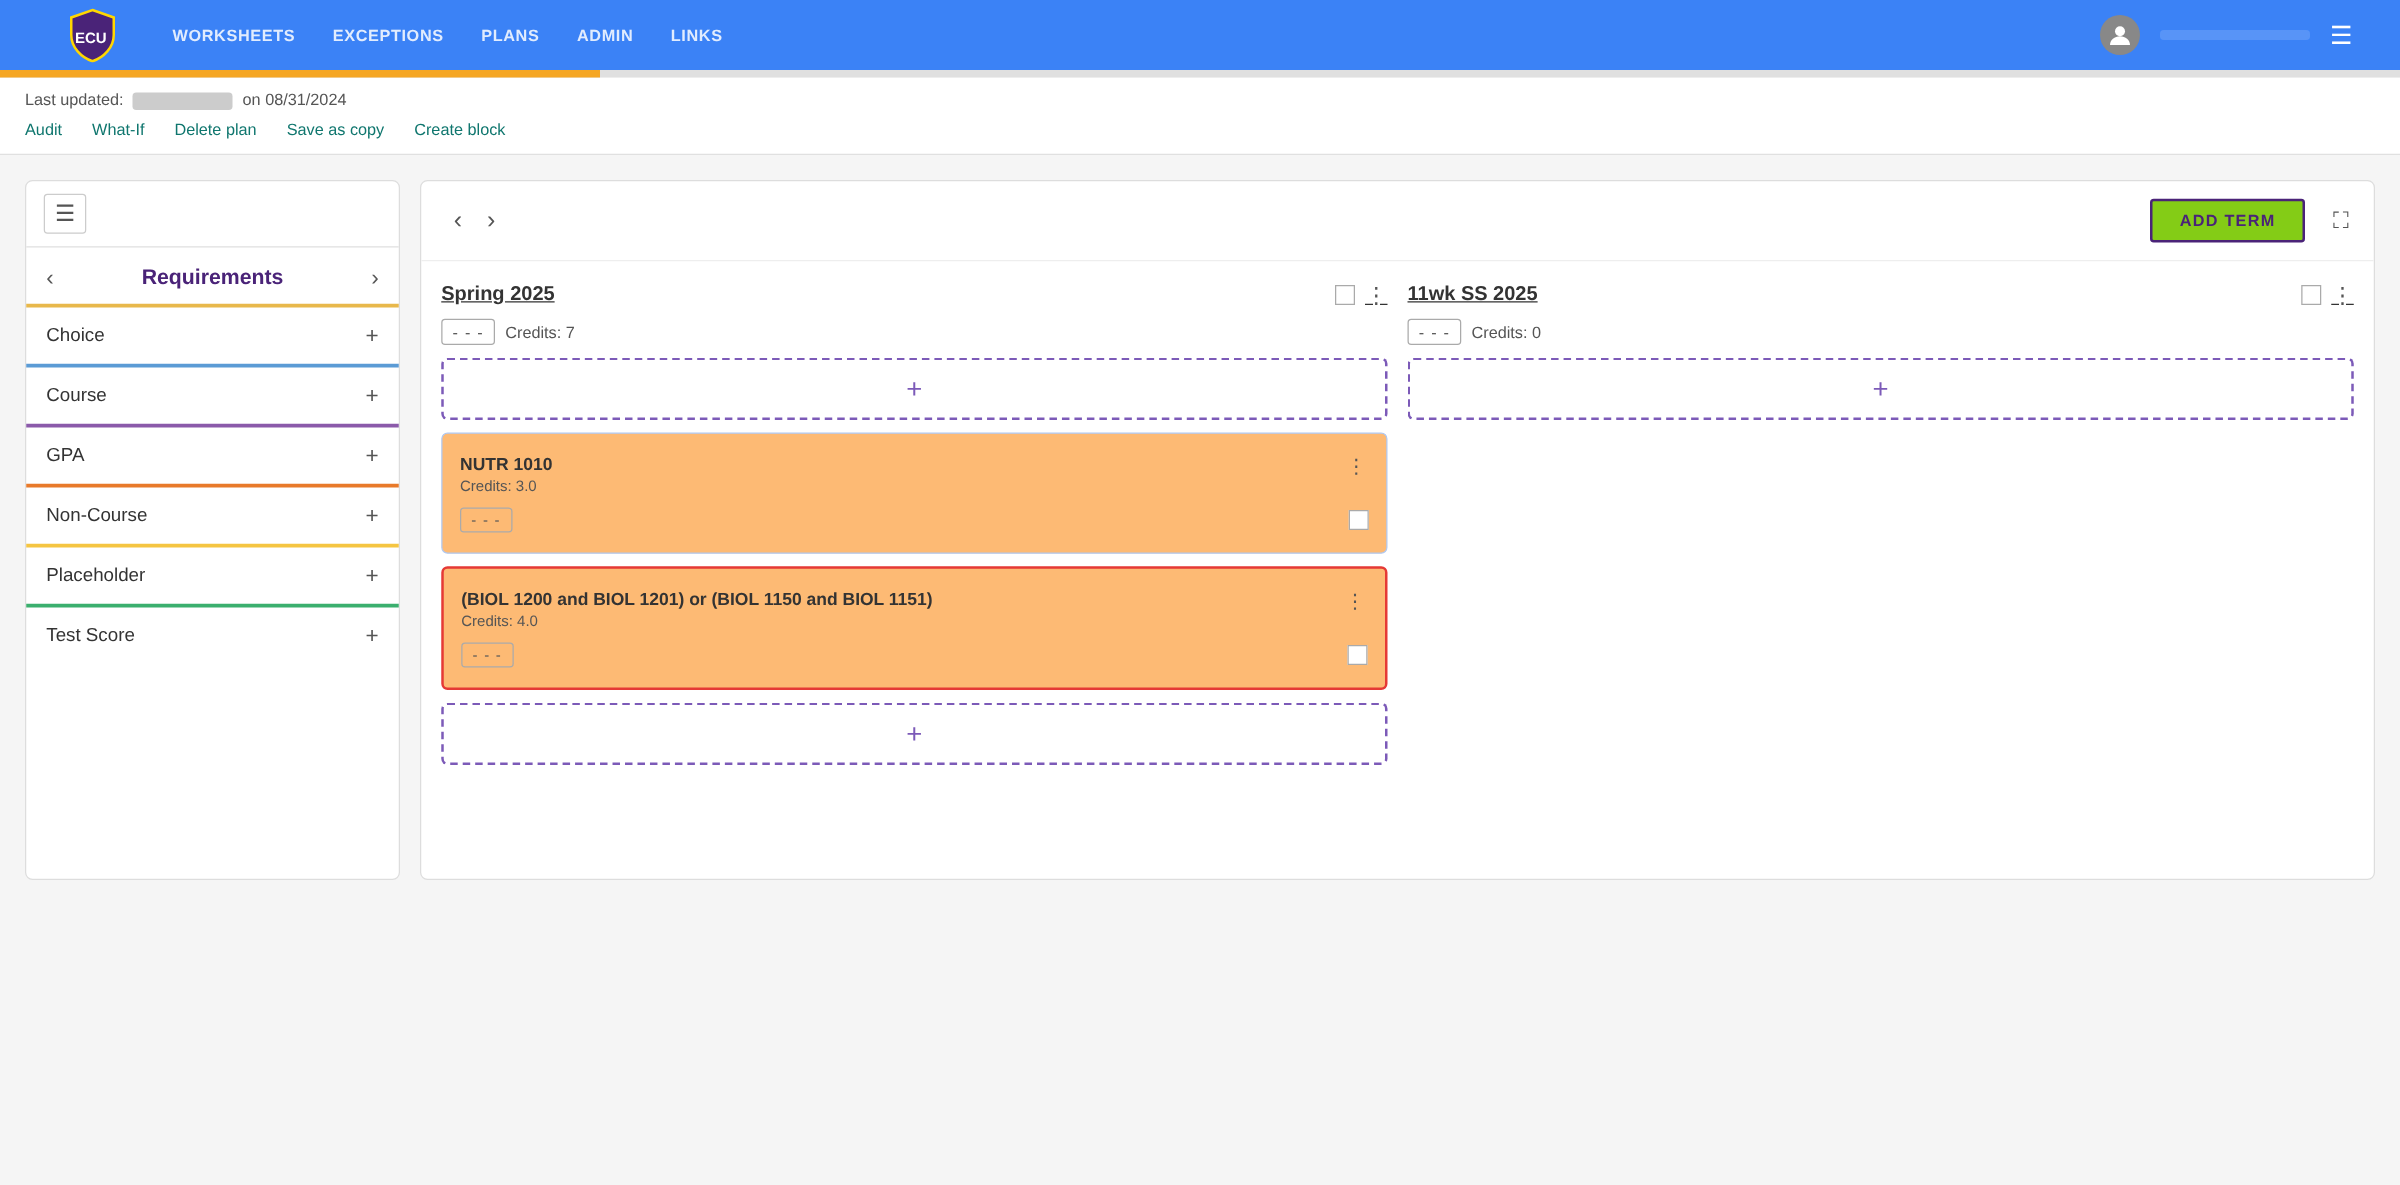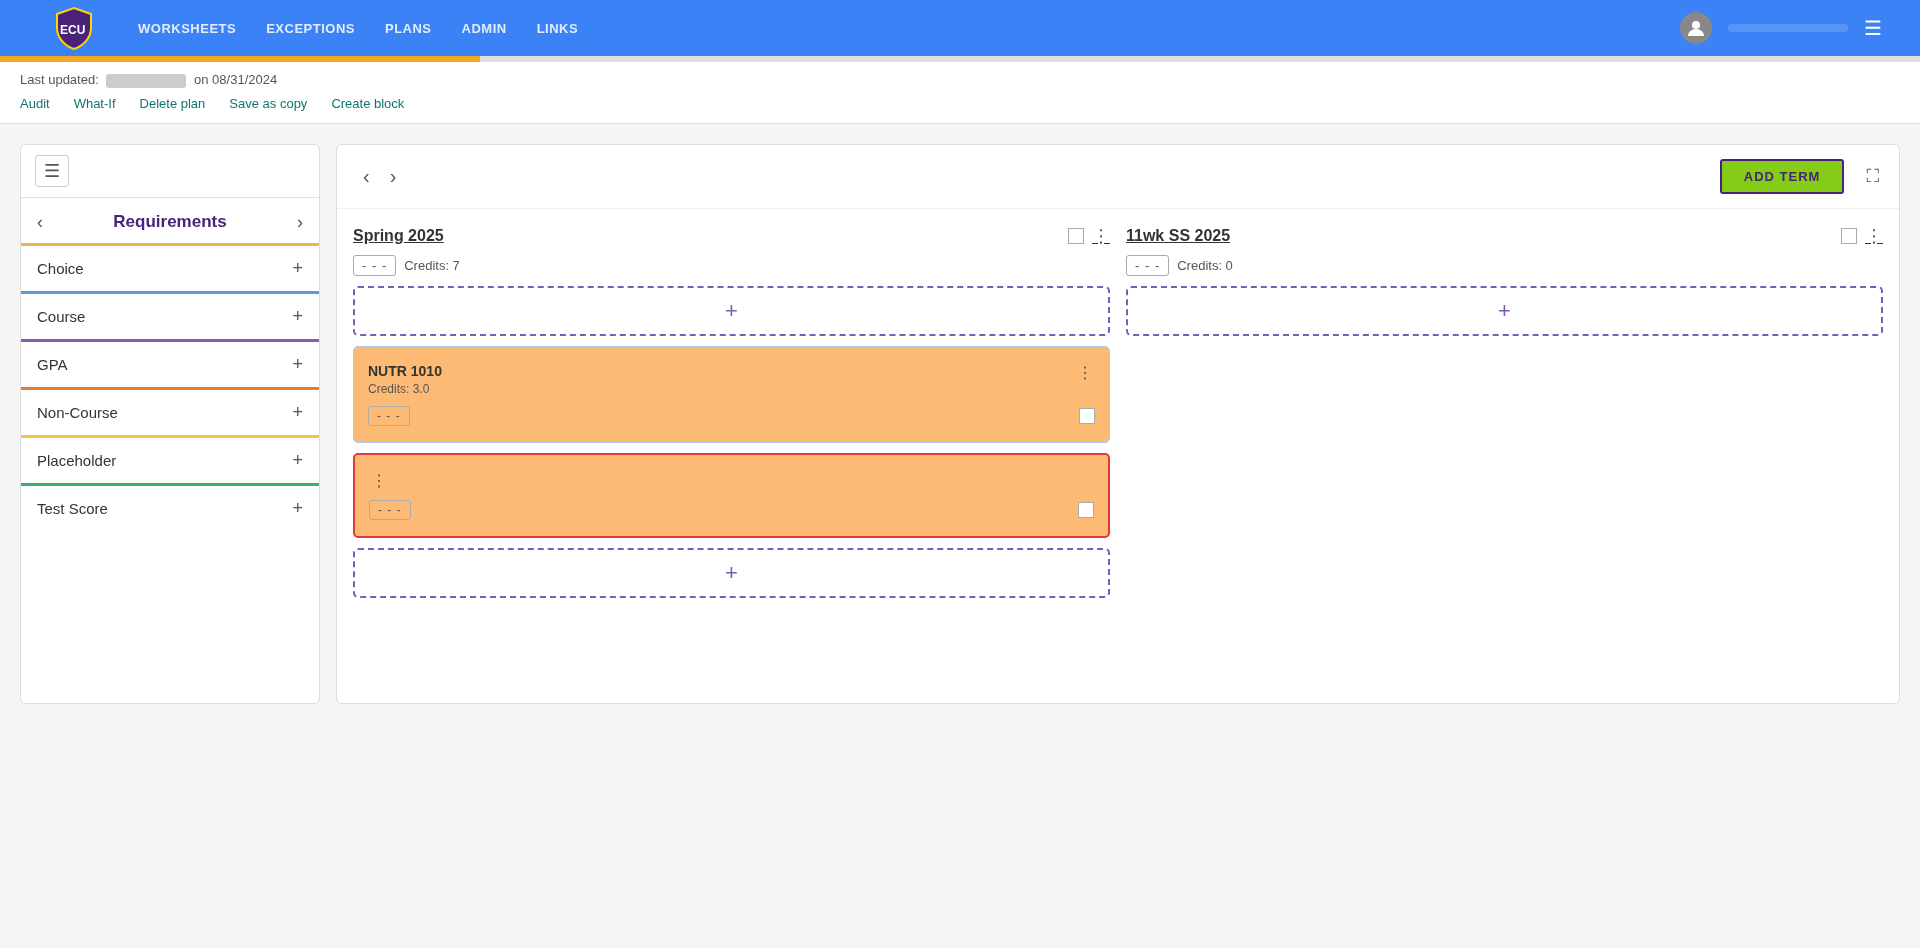--- a/index.html
+++ b/index.html
@@ -491,20 +491,24 @@
           <button class="course-menu-btn">⋮</button>
         </div>
         <div class="course-footer">
           <span class="course-grade-box">- - -</span>
           <span class="course-check"></span>
         </div>
       </div>
 
       <div class="course-card highlighted">
         <div class="course-card-header">
+          <div>
+            <div class="course-name">(BIOL 1200 and BIOL 1201) or (BIOL 1150 and BIOL 1151)</div>
+            <div class="course-credits">Credits: 4.0</div>
+          </div>
           <button class="course-menu-btn">⋮</button>
         </div>
         <div class="course-footer">
           <span class="course-grade-box">- - -</span>
           <span class="course-check"></span>
         </div>
       </div>
 
     <button class="add-course-btn" style="margin-top:4px;">+</button>
   </div>

